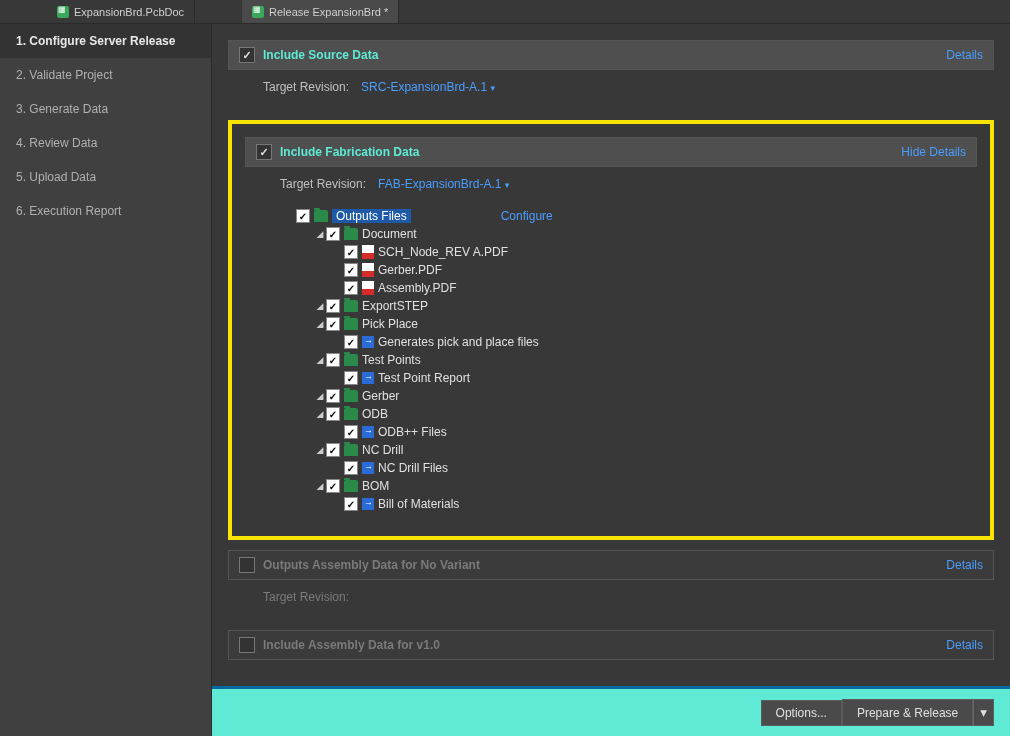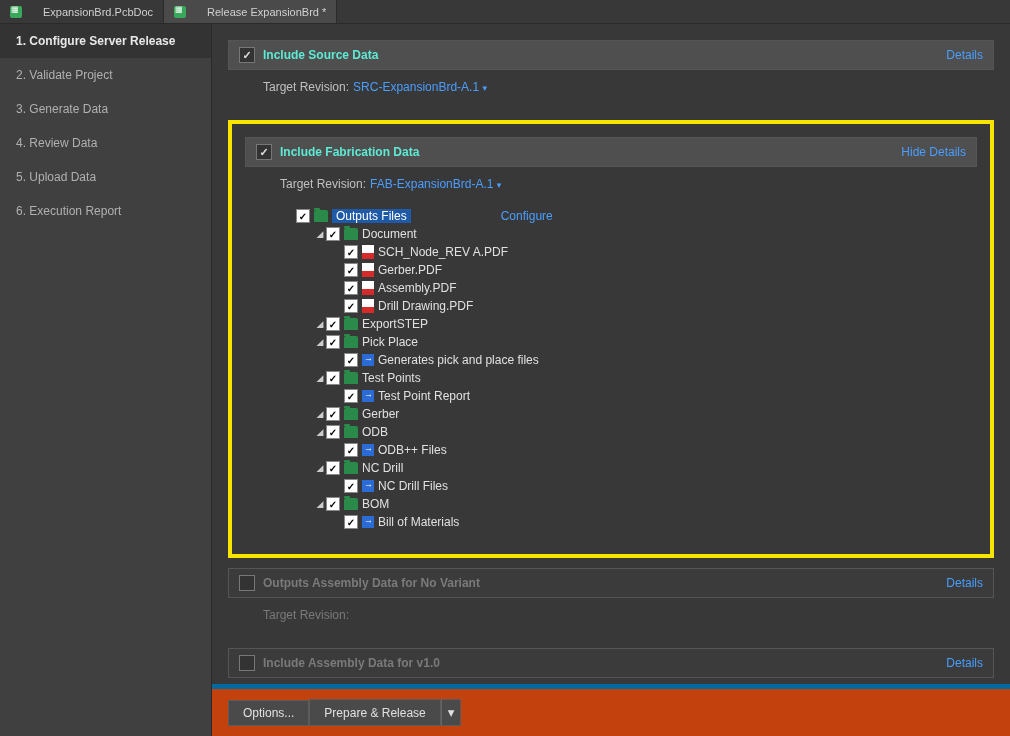--- a/index.html
+++ b/index.html
@@ -1,37 +1,37 @@
 <!DOCTYPE html>
 <html><head>
 <meta charset="utf-8">
 <style>
 * { box-sizing: border-box; margin: 0; padding: 0; }
 body { font-family: "Segoe UI", Tahoma, sans-serif; font-size: 12px; background: #383838; color: #ccc; width: 1010px; height: 736px; overflow: hidden; display: flex; flex-direction: column; }
 .tab-bar { display: flex; background: #383838; border-bottom: 1px solid #2a2a2a; height: 24px; }
-.tab { display: flex; align-items: center; padding: 0 10px; gap: 21px; font-size: 11px; color: #d0d0d0; cursor: pointer; border-right: 1px solid #2a2a2a; }
+.tab { display: flex; align-items: center; padding: 0 10px; gap: 5px; font-size: 11px; color: #d0d0d0; cursor: pointer; border-right: 1px solid #2a2a2a; margin-left: 47px; }
 .tab.active { background: #4a4a4a; }
 .tab-icon { width: 12px; height: 12px; background: #3aa85a; border-radius: 2px; position: relative; }
 .tab-icon::after { content: "▦"; position: absolute; font-size: 8px; color: #fff; top: -1px; left: 1px; }
 .main { display: flex; flex: 1; overflow: hidden; }
 .sidebar { width: 212px; background: #404040; border-right: 1px solid #2a2a2a; display: flex; flex-direction: column; padding-top: 0; }
 .sidebar-item { padding: 10px 16px; color: #b0b0b0; cursor: pointer; font-size: 12px; }
 .sidebar-item.selected { background: #333333; color: #e8e8e8; font-weight: 600; }
 .content { flex: 1; overflow-y: auto; background: #383838; padding: 0; display: flex; flex-direction: column; }
 .content-body { flex: 1; overflow-y: auto; padding: 16px; }
 .section { margin-bottom: 10px; }
 .section-header { display: flex; align-items: center; background: #4f4f4f; padding: 6px 10px; border: 1px solid #555; cursor: pointer; }
 .section-header.disabled { background: #3b3b3b; color: #7a7a7a; }
 .sec-checkbox { width: 16px; height: 16px; border: 1px solid #777; background: #333; display: flex; align-items: center; justify-content: center; margin-right: 8px; }
 .sec-checkbox.checked::after { content: "✓"; color: #ddd; font-size: 11px; font-weight: bold; }
 .section-title { flex: 1; font-weight: 600; color: #5eead4; }
 .section-header.disabled .section-title { color: #7a7a7a; }
 .section-link { color: #4a9eff; cursor: pointer; font-size: 12px; }
 .section-body { padding: 10px 10px 10px 35px; }
-.target-row { display: flex; align-items: center; gap: 4px; font-size: 12px; margin-bottom: 6px; }
+.target-row { display: flex; align-items: center; gap: 12px; font-size: 12px; margin-bottom: 6px; }
 .target-label { color: #c0c0c0; }
 .target-value { color: #4a9eff; cursor: pointer; }
 .target-value.disabled { color: #7a7a7a; }
 .dropdown-caret { color: #4a9eff; font-size: 9px; }
 .dropdown-caret.disabled { color: #7a7a7a; }
 .fab-section-wrap { border: 4px solid #f7e400; padding: 13px; margin-bottom: 10px; }
 .tree { margin-top: 16px; margin-left: 16px; }
 .tree-row { display: flex; align-items: center; padding: 1px 0; font-size: 12px; min-height: 18px; }
 .expander { width: 12px; color: #ccc; font-size: 9px; cursor: pointer; text-align: center; }
 .tree-check { width: 14px; height: 14px; border: 1px solid #888; background: #fff; display: flex; align-items: center; justify-content: center; margin-right: 4px; cursor: pointer; }
@@ -40,21 +40,21 @@
 .folder-icon::before { content: ""; position: absolute; top: -2px; left: 0; width: 6px; height: 2px; background: #2a8a4a; border-radius: 1px 1px 0 0; }
 .pdf-icon { width: 12px; height: 14px; background: #fff; margin-right: 4px; position: relative; }
 .pdf-icon::after { content: ""; position: absolute; bottom: 0; left: 0; right: 0; height: 6px; background: #d52b2b; }
 .job-icon { width: 12px; height: 12px; background: #2b6bd5; margin-right: 4px; position: relative; }
 .job-icon::after { content: "→"; position: absolute; color: #fff; font-size: 9px; top: -1px; left: 2px; font-weight: bold; }
 .tree-label { color: #e0e0e0; }
 .tree-label.selected { background: #1e5aa8; color: #fff; padding: 0 4px; }
 .configure-link { color: #4a9eff; margin-left: 90px; cursor: pointer; }
 .indent-1 { margin-left: 18px; }
 .indent-2 { margin-left: 36px; }
-.footer { display: flex; align-items: center; padding: 10px 16px; border-top: 5px solid #0369a1; background: #c2410c; justify-content: flex-start; }
+.footer { display: flex; align-items: center; padding: 10px 16px; border-top: 3px solid #0369a1; background: #5eead4; justify-content: flex-end; }
 .btn { background: #4a4a4a; border: 1px solid #5c5c5c; color: #e0e0e0; padding: 5px 14px; cursor: pointer; font-size: 12px; }
 .btn-split { display: flex; }
 .btn-split .btn-main { border-radius: 0; }
 .btn-split .btn-caret { border-left: 1px solid #5c5c5c; padding: 5px 6px; background: #4a4a4a; border: 1px solid #5c5c5c; border-left-color: #666; cursor: pointer; color: #e0e0e0; }
 .target-label.disabled { color: #7a7a7a; }
 </style>
 </head>
 <body>
 
 <div class="tab-bar">
@@ -139,26 +139,20 @@
                     <span class="tree-check checked"></span>
                     <span class="pdf-icon"></span>
                     <span class="tree-label">Gerber.PDF</span>
                   </div>
                   <div class="tree-row indent-2">
                     <span class="expander"></span>
                     <span class="tree-check checked"></span>
                     <span class="pdf-icon"></span>
                     <span class="tree-label">Assembly.PDF</span>
                   </div>
-                  <div class="tree-row indent-2">
-                    <span class="expander"></span>
-                    <span class="tree-check checked"></span>
-                    <span class="pdf-icon"></span>
-                    <span class="tree-label">Drill Drawing.PDF</span>
-                  </div>
                   <div class="tree-row indent-1">
                     <span class="expander">◢</span>
                     <span class="tree-check checked"></span>
                     <span class="folder-icon"></span>
                     <span class="tree-label">ExportSTEP</span>
                   </div>
                   <div class="tree-row indent-1">
                     <span class="expander">◢</span>
                     <span class="tree-check checked"></span>
                     <span class="folder-icon"></span>

